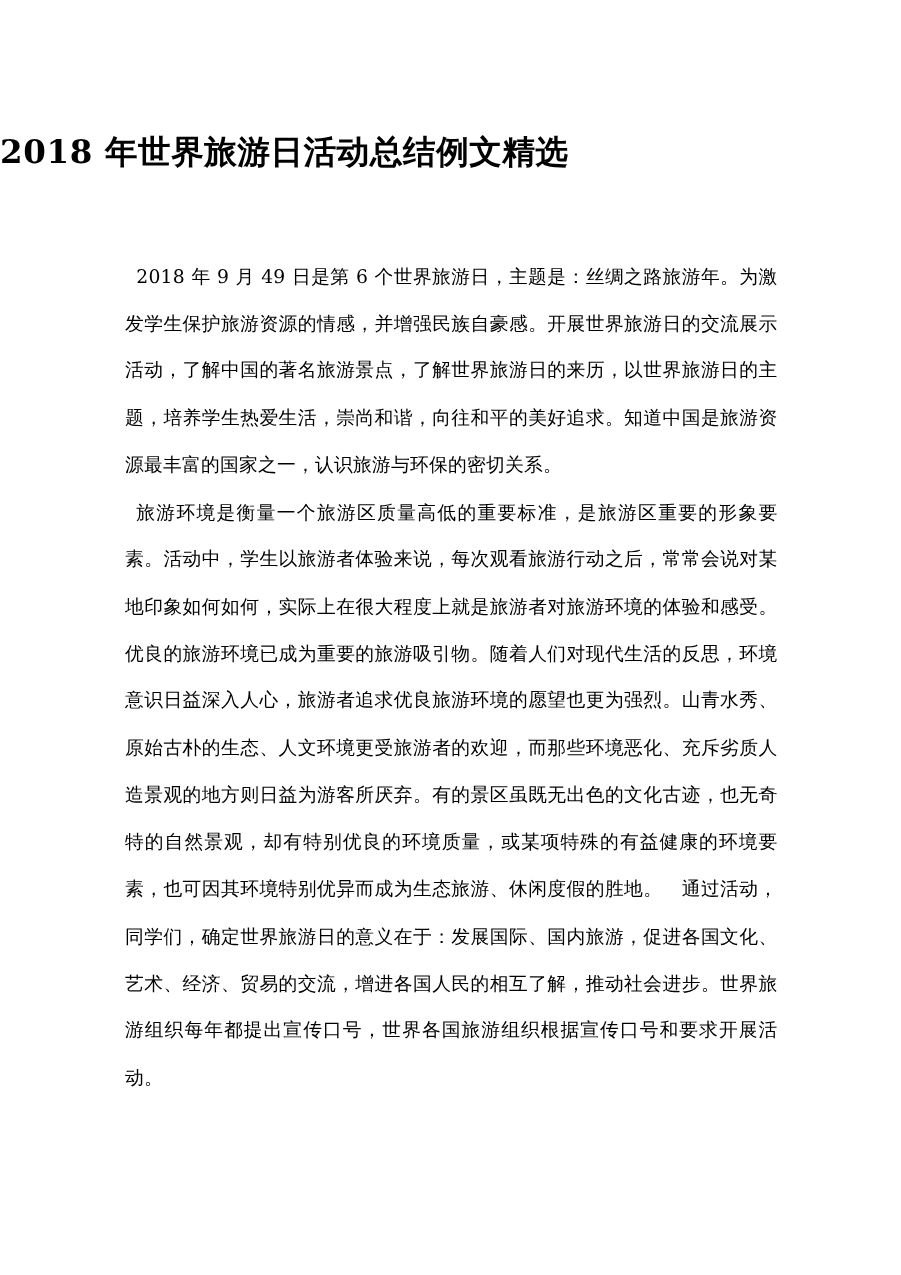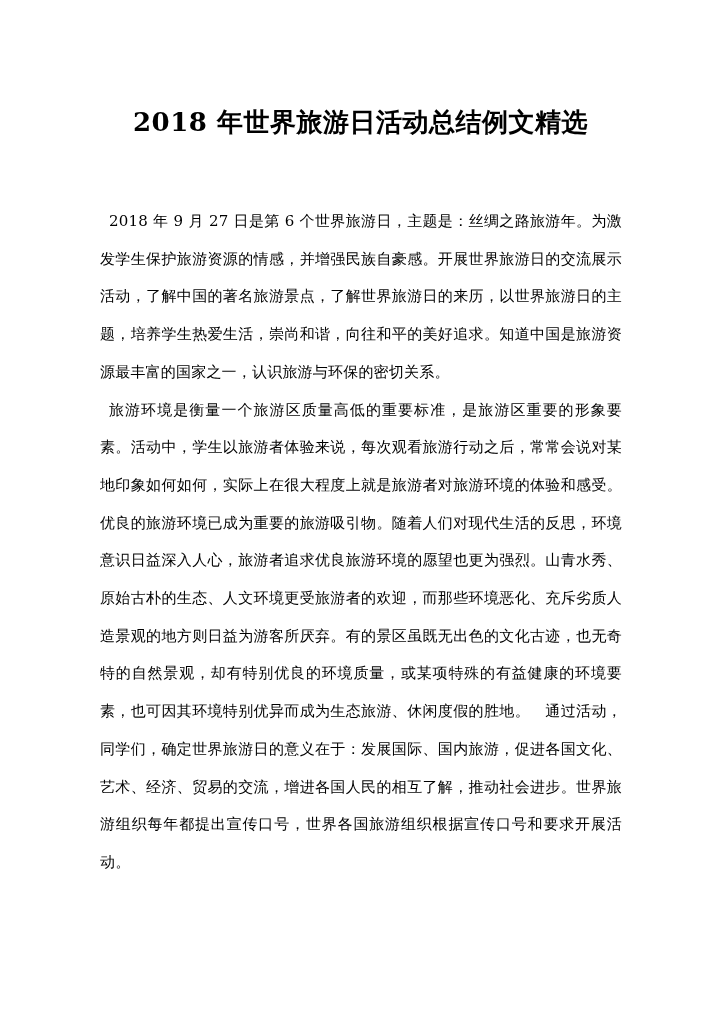--- a/index.html
+++ b/index.html
@@ -14,21 +14,20 @@
     background: #ffffff;
     color: #000000;
     font-family: "DejaVu Serif", "Liberation Serif", serif;
     overflow: hidden;
   }
   .doc-title {
     position: absolute;
     top: 86px;
     left: 0;
     width: 100%;
-    text-align: center;
     font-size: 26px;
     line-height: 38px;
     font-weight: 700;
     letter-spacing: 0.5px;
     white-space: nowrap;
   }
   .doc-body {
     position: absolute;
     top: 203px;
     left: 100px;
@@ -44,16 +43,16 @@
     padding: 0;
     text-indent: 9px;
   }
 </style>
 </head>
 <body>
 
 <div class="page">
   <h1 class="doc-title">2018 年世界旅游日活动总结例文精选</h1>
   <div class="doc-body">
-    <p>2018 年 9 月 27 日是第 6 个世界旅游日，主题是：丝绸之路旅游年。为激发学生保护旅游资源的情感，并增强民族自豪感。开展世界旅游日的交流展示活动，了解中国的著名旅游景点，了解世界旅游日的来历，以世界旅游日的主题，培养学生热爱生活，崇尚和谐，向往和平的美好追求。知道中国是旅游资源最丰富的国家之一，认识旅游与环保的密切关系。</p>
+    <p>2018 年 9 月 49 日是第 6 个世界旅游日，主题是：丝绸之路旅游年。为激发学生保护旅游资源的情感，并增强民族自豪感。开展世界旅游日的交流展示活动，了解中国的著名旅游景点，了解世界旅游日的来历，以世界旅游日的主题，培养学生热爱生活，崇尚和谐，向往和平的美好追求。知道中国是旅游资源最丰富的国家之一，认识旅游与环保的密切关系。</p>
     <p>旅游环境是衡量一个旅游区质量高低的重要标准，是旅游区重要的形象要素。活动中，学生以旅游者体验来说，每次观看旅游行动之后，常常会说对某地印象如何如何，实际上在很大程度上就是旅游者对旅游环境的体验和感受。优良的旅游环境已成为重要的旅游吸引物。随着人们对现代生活的反思，环境意识日益深入人心，旅游者追求优良旅游环境的愿望也更为强烈。山青水秀、原始古朴的生态、人文环境更受旅游者的欢迎，而那些环境恶化、充斥劣质人造景观的地方则日益为游客所厌弃。有的景区虽既无出色的文化古迹，也无奇特的自然景观，却有特别优良的环境质量，或某项特殊的有益健康的环境要素，也可因其环境特别优异而成为生态旅游、休闲度假的胜地。　通过活动，同学们，确定世界旅游日的意义在于：发展国际、国内旅游，促进各国文化、艺术、经济、贸易的交流，增进各国人民的相互了解，推动社会进步。世界旅游组织每年都提出宣传口号，世界各国旅游组织根据宣传口号和要求开展活动。</p>
   </div>
 </div>
 
 </body></html>

